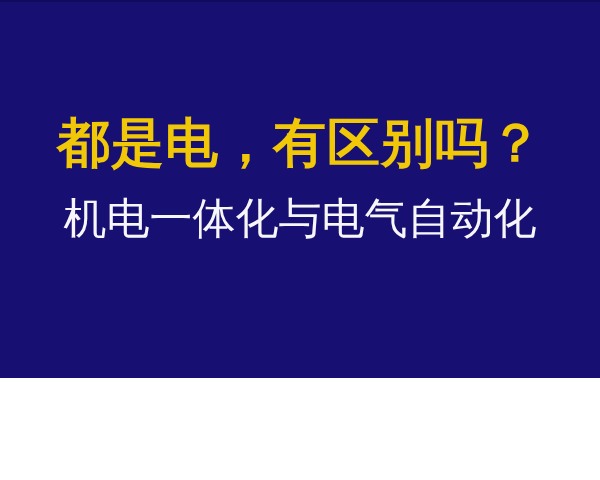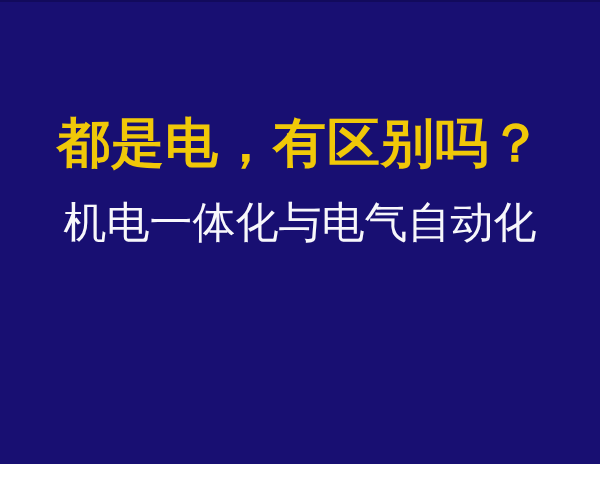--- a/index.html
+++ b/index.html
@@ -10,21 +10,21 @@
   body {
     width: 600px;
     height: 480px;
     overflow: hidden;
     font-family: "Liberation Sans", sans-serif;
   }
 
   .card {
     position: relative;
     width: 600px;
-    height: 464px;
+    height: 378px;
     background: #180f72;
     overflow: hidden;
   }
 
   
   .card::before {
     content: "";
     position: absolute;
     left: 0; top: 0;
     width: 600px;
@@ -47,21 +47,21 @@
     line-height: 1.18;
     color: #f0c808;
     text-align: center;
     letter-spacing: 1px;
     white-space: nowrap;
   }
 
   .subtitle {
     margin: 0;
     padding-top: 22px;
-    font-family: Liberation Sans, sans-serif;
+    font-family: Liberation Mono, monospace;
     font-weight: 400;
     font-size: 43px;
     line-height: 1.18;
     color: #f7f7fb;
     text-align: center;
     letter-spacing: 0px;
     white-space: nowrap;
   }
 
   .watermark {

